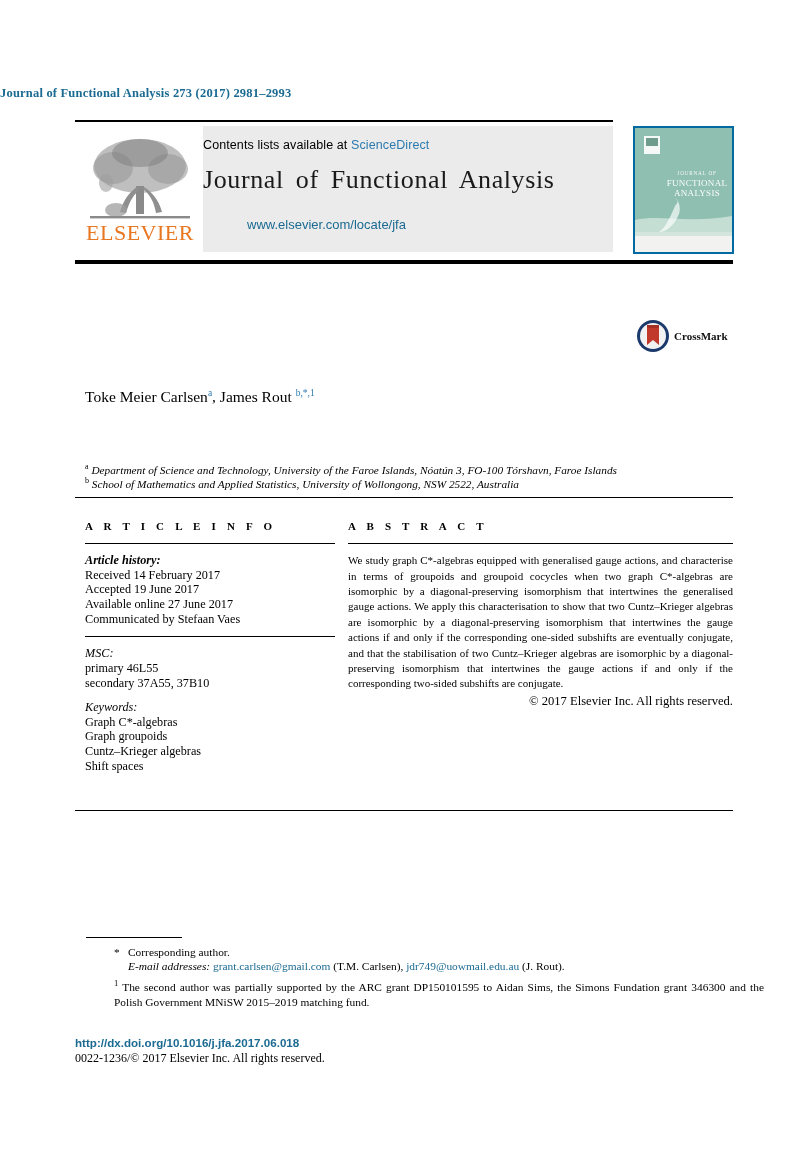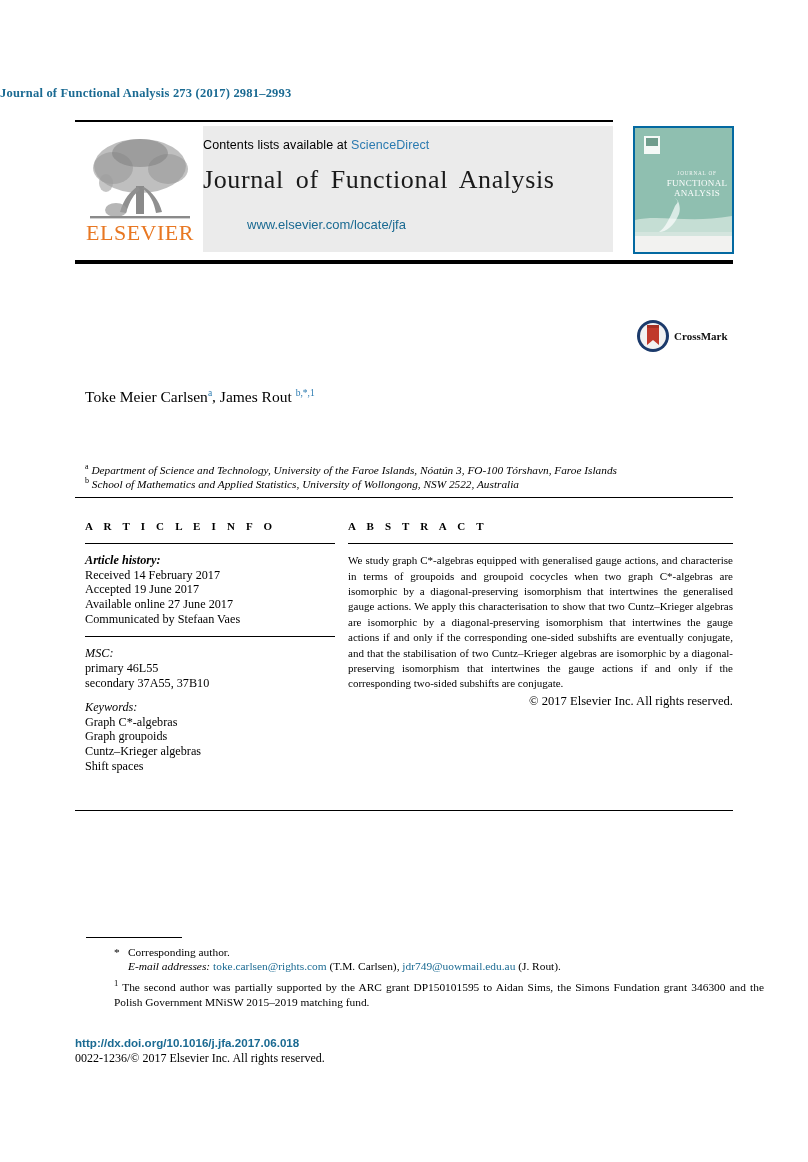--- a/index.html
+++ b/index.html
@@ -436,21 +436,21 @@
 
   <div class="rule-bottom-main"></div>
 
   <div class="foot-rule"></div>
   <div class="footnotes">
     <div class="fn-row">
       <span class="fn-mark">*</span><span>Corresponding author.</span>
     </div>
     <div class="email-line">
       <span class="lbl">E-mail addresses:</span>
-      <span class="link">toke.carlsen@rights.com</span>
+      <span class="link">grant.carlsen@gmail.com</span>
       <span>(T.M. Carlsen),</span>
       <span class="link">jdr749@uowmail.edu.au</span>
       <span>(J. Rout).</span>
     </div>
     <div class="fn-note">
       <span class="fn-sup">1</span>
       <span>The second author was partially supported by the ARC grant DP150101595 to Aidan Sims, the Simons Fundation grant 346300 and the Polish Government MNiSW 2015–2019 matching fund.</span>
     </div>
   </div>
 

